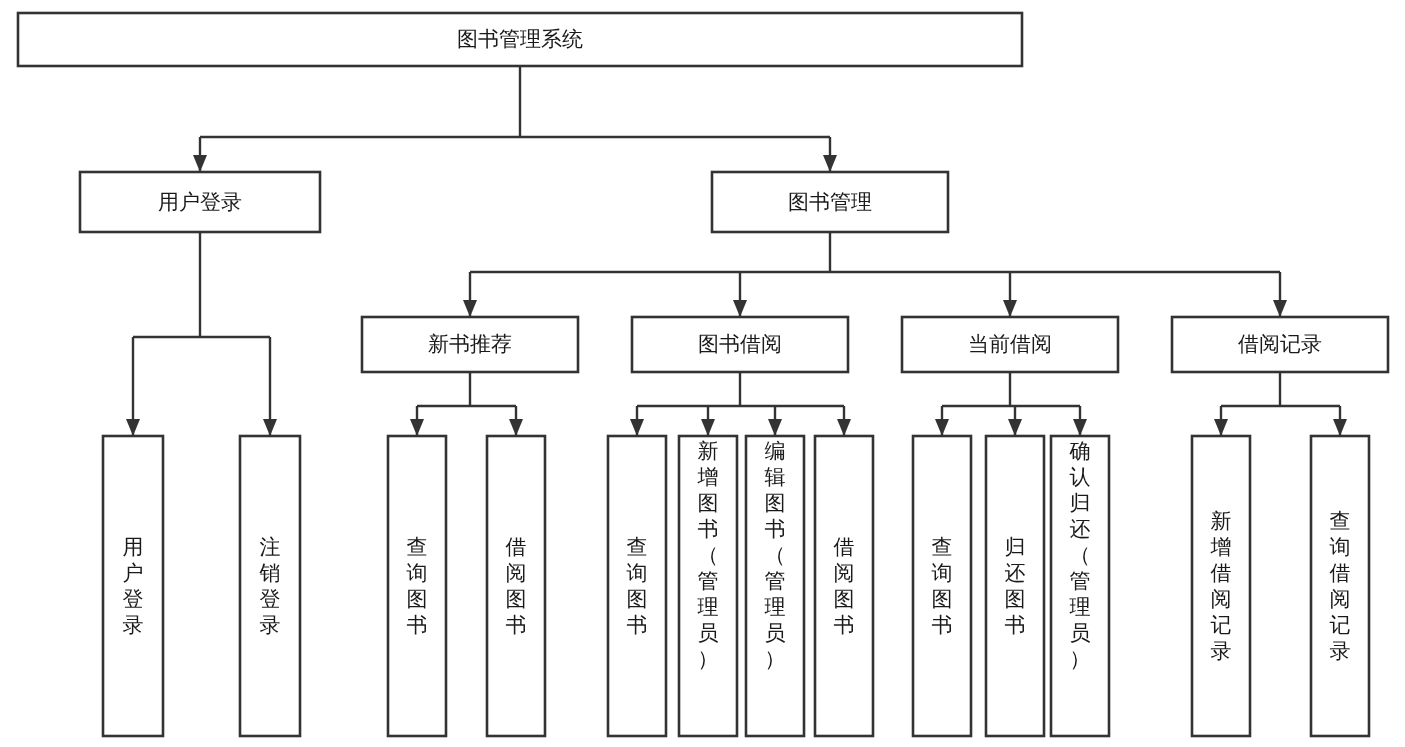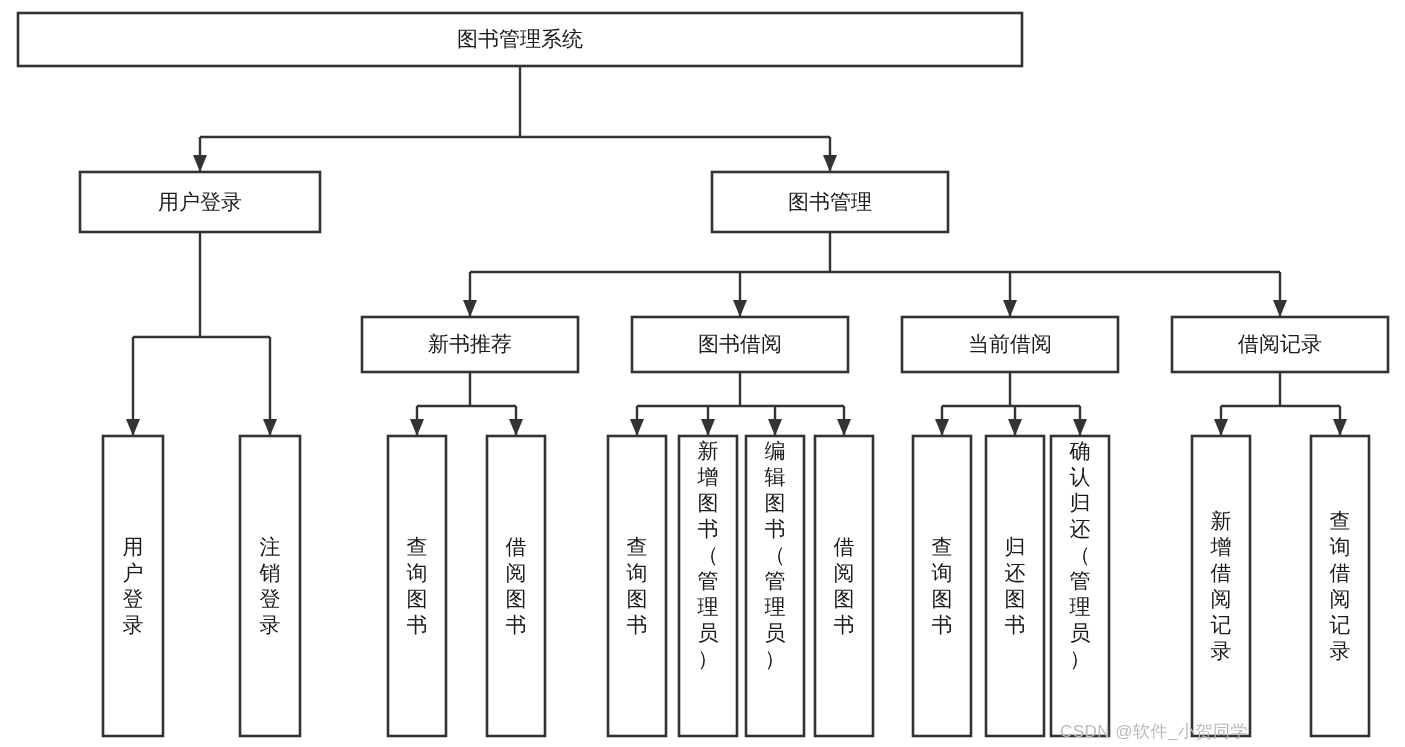--- a/index.html
+++ b/index.html
@@ -200,14 +200,13 @@
         <g>
           <rect x="1192" y="436" width="58" height="300" class="node-box"></rect>
           <text x="1221" y="528" class="node-label-v"><tspan x="1221" dy="0">新</tspan><tspan x="1221" dy="26">增</tspan><tspan x="1221" dy="26">借</tspan><tspan x="1221" dy="26">阅</tspan><tspan x="1221" dy="26">记</tspan><tspan x="1221" dy="26">录</tspan></text>
         </g>
         <g>
           <rect x="1311" y="436" width="58" height="300" class="node-box"></rect>
           <text x="1340" y="528" class="node-label-v"><tspan x="1340" dy="0">查</tspan><tspan x="1340" dy="26">询</tspan><tspan x="1340" dy="26">借</tspan><tspan x="1340" dy="26">阅</tspan><tspan x="1340" dy="26">记</tspan><tspan x="1340" dy="26">录</tspan></text>
         </g>
       </g>
   </svg>
-  <div class="watermark">CSDN @软件_小贺同学</div>
 </div>
 
 </body></html>

